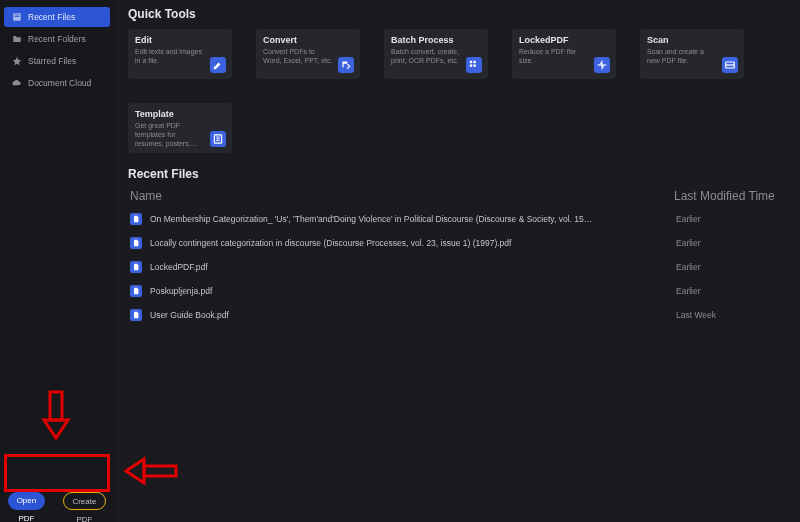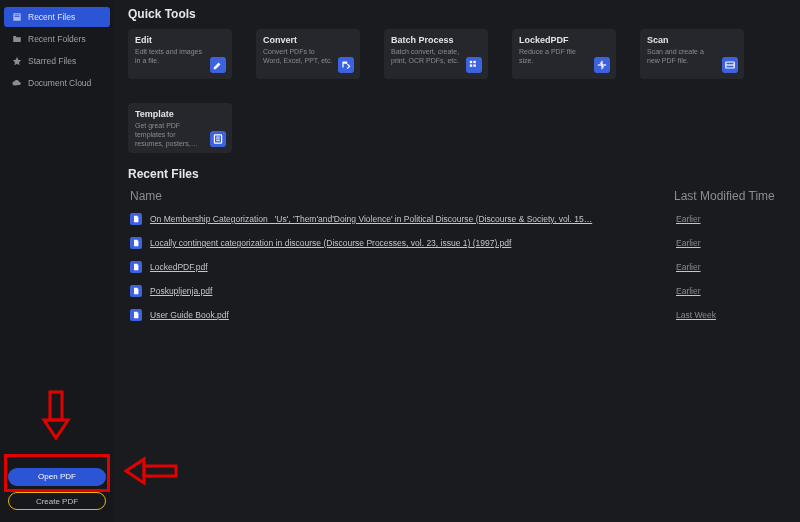--- a/index.html
+++ b/index.html
@@ -28,21 +28,21 @@
     font-size:8.5px;
     color:#9ea0a5;
     cursor:pointer;
   }
   .side-item.active {
     background:#2b55d4;
     color:#dfe6ff;
   }
   .side-item .icon svg { display:block; }
   .side-spacer { flex:1; }
-  .bottom-btns { padding:0 8px 12px; display:flex; flex-direction:column; gap:6px; }
+  .bottom-btns { padding:0 8px 12px; display:flex; gap:18px; }
   .btn-pill {
     border-radius:11px;
     height:18px; line-height:18px;
     text-align:center;
     font-size:8px;
     cursor:pointer;
   }
   .btn-primary { background:#2b55d4; color:#fff; }
   .btn-secondary { border:1px solid #eab308; color:#c0c1c5; }
   .main {
@@ -81,21 +81,20 @@
     display:flex; font-size:12px; color:#8a8c92;
     padding:0 2px 4px;
   }
   .fh-name { flex:1; }
   .fh-time { width:110px; }
   .file-row {
     display:flex; align-items:center;
     height:24px; font-size:8.5px; color:#c5c6ca;
     border-radius:3px;
     cursor:pointer;
-    text-decoration:underline;
   }
   .file-icon {
     width:12px; height:12px;
     background:#3c62df;
     border-radius:2px;
     margin:0 8px 0 2px;
     display:flex; align-items:center; justify-content:center;
     flex:none;
   }
   .file-icon svg { fill:#fff; }

